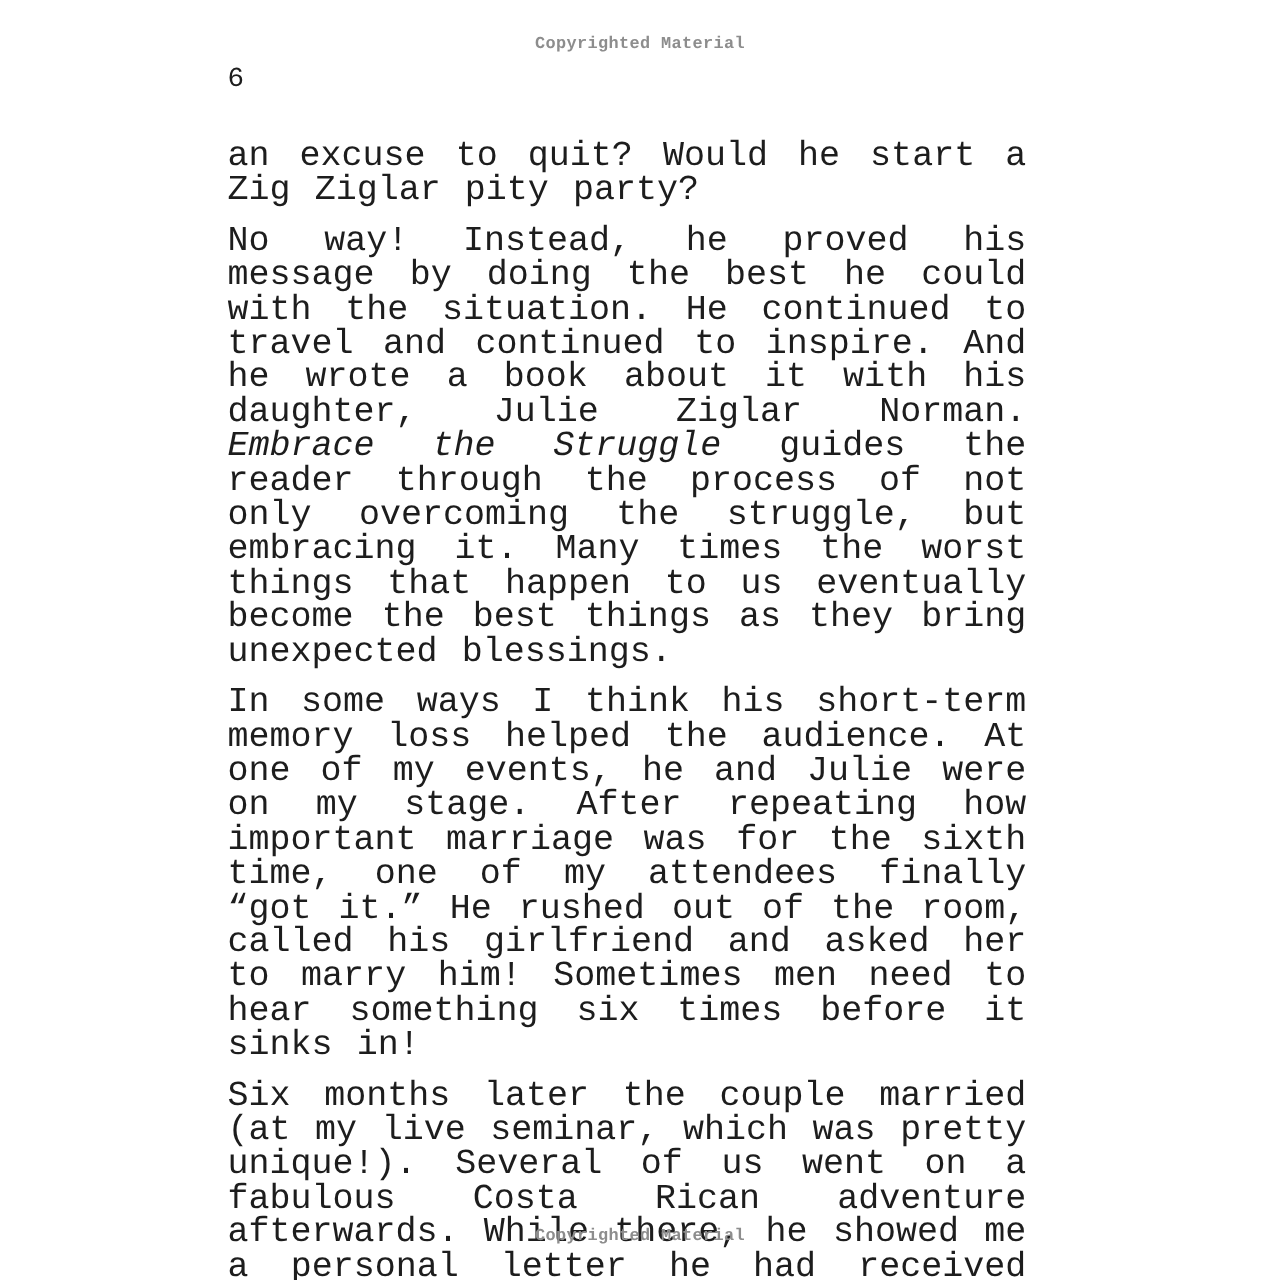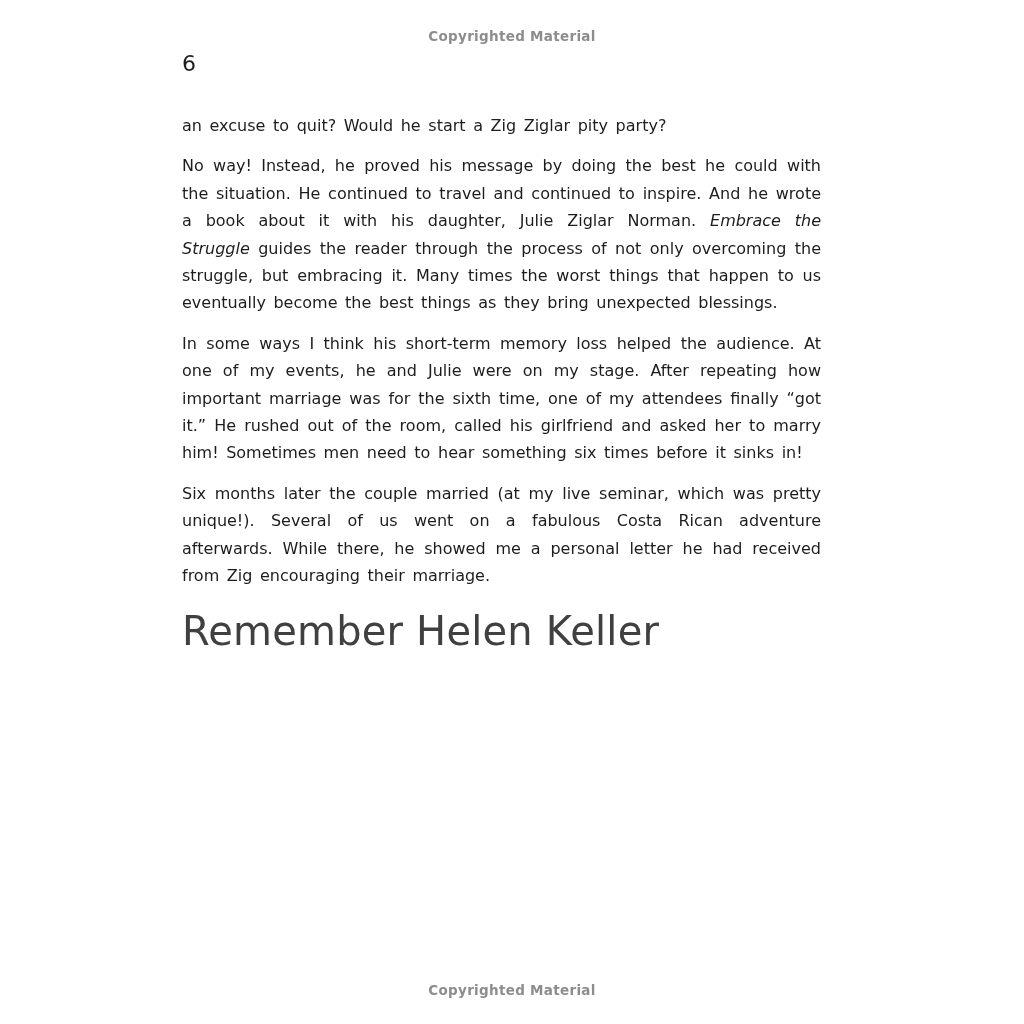--- a/index.html
+++ b/index.html
@@ -1,15 +1,15 @@
 <!DOCTYPE html>
 <html><head>
 <meta charset="utf-8">
 <style>
-  * { margin: 0; padding: 0; box-sizing: border-box; }
+  * { margin: 0; padding: 0; box-sizing: border-box; font-family: Liberation Mono, monospace; }
   html, body {
     width: 1024px;
     background: #ffffff;
     font-family: "DejaVu Sans", "Liberation Sans", sans-serif;
   }
   .page {
     position: relative;
     width: 1024px;
     height: 1024px;
     background: #ffffff;
@@ -35,21 +35,21 @@
     color: #1d1d1d;
   }
   .content {
     position: absolute;
     left: 182px;
     top: 112px;
     width: 639px;
     color: #1d1d1d;
   }
   .content p {
-    font-size: 16px;
+    font-size: 28px;
     line-height: 27.4px;
     text-align: justify;
     word-spacing: 2.5px;
     margin-bottom: 13px;
   }
   .content p em {
     font-style: italic;
   }
   h1.section-heading {
     font-size: 40px;

